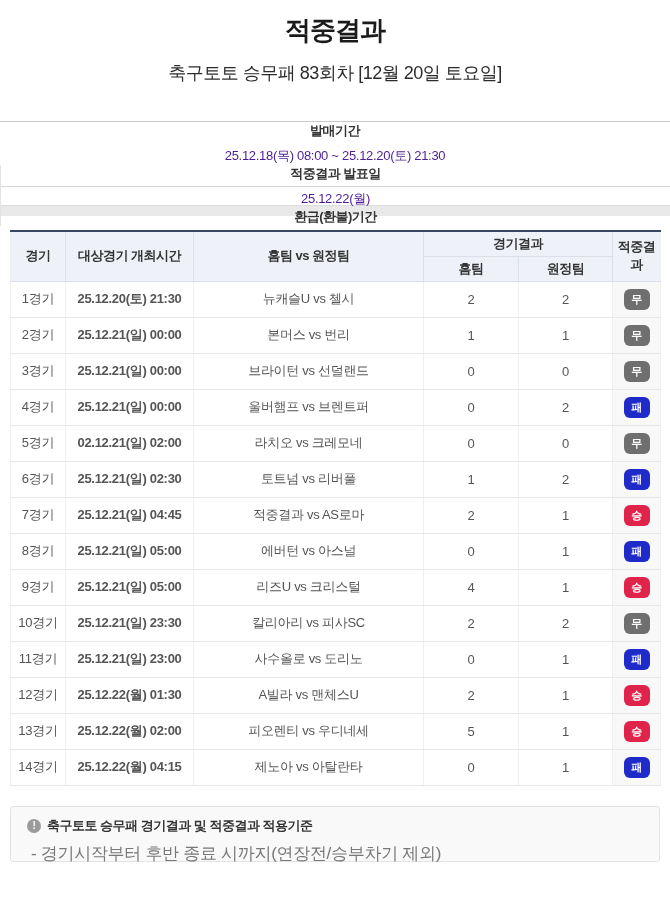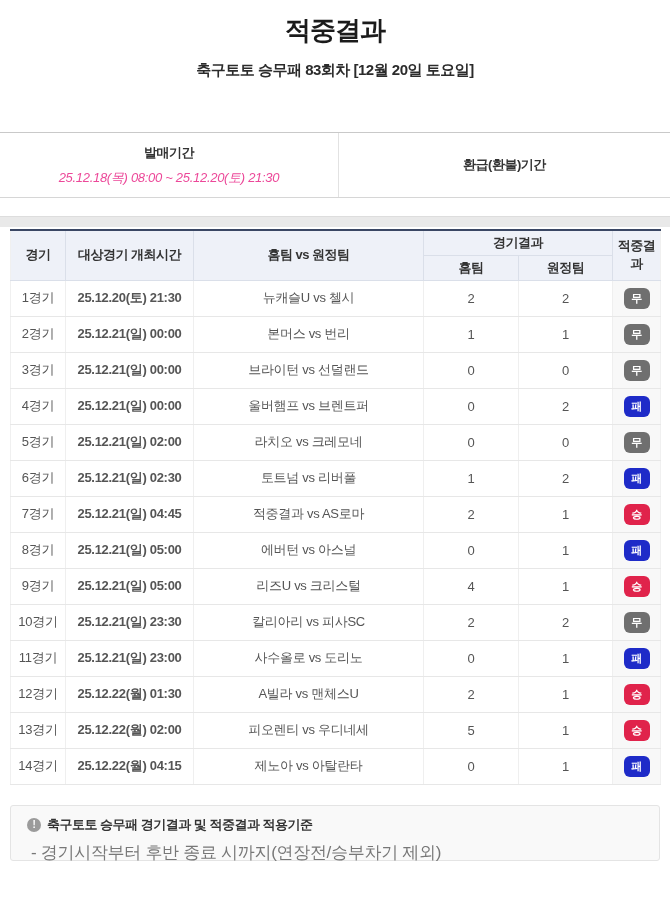--- a/index.html
+++ b/index.html
@@ -4,41 +4,41 @@
 <style>
   * { margin: 0; padding: 0; box-sizing: border-box; }
   html, body { background: #fff; }
   body {
     width: 670px; height: 907px; overflow: hidden;
     font-family: "Liberation Sans", "DejaVu Sans", sans-serif;
     color: #333;
   }
   .page-header { padding-top: 13px; text-align: center; }
   .page-title { font-size: 26px; font-weight: 700; color: #1b1b1b; letter-spacing: -1px; }
-  .page-subtitle { margin-top: 13px; font-size: 15px; font-weight: 700; color: #2b2b2b; letter-spacing: -0.5px; }
+  .page-subtitle { margin-top: 13px; font-size: 18px; font-weight: 400; color: #2b2b2b; letter-spacing: -0.5px; }
 
   .info-bar {
-    margin-top: 52px; height: 66px; display: flex;
-    border-top: 1px solid #c9c9c9; border-bottom: 1px solid #d6d6d6;
+    margin-top: 36px; height: 66px; display: flex;
+    border-top: 1px solid #c9c9c9; border-bottom: 1px solid #d6d6d6; flex-direction: column;
   }
   .info-item {
     flex: 1; display: flex; flex-direction: column; justify-content: center;
     align-items: center; gap: 7px; border-left: 1px solid #e2e2e2;
   }
   .info-item:first-child { border-left: none; flex: 1.02; }
   .info-label { font-size: 13px; font-weight: 700; color: #333; letter-spacing: -0.5px; }
-  .info-value { font-size: 13px; color: #ec4899; letter-spacing: -0.3px; font-style: italic; }
+  .info-value { font-size: 13px; color: #4c1d95; letter-spacing: -0.3px; }
 
   .gray-band { margin-top: 18px; height: 11px; background: #e9e9e9; border-top: 1px solid #dddddd; }
 
   .content { padding: 0 10px; }
   .section-title { margin-top: 31px; font-size: 17px; font-weight: 700; color: #222; letter-spacing: -0.8px; }
 
   table.results {
-    margin-top: 2px; width: 650px; border-collapse: collapse; table-layout: fixed;
+    margin-top: 14px; width: 650px; border-collapse: collapse; table-layout: fixed;
     border-top: 2px solid var(--table-top-border, #3a4764);
     border-left: 1px solid #f0f0f0; border-right: 1px solid #f0f0f0; padding-left: 39px;
   }
   table.results th {
     background: var(--header-bg, #eef1f8);
     border: 1px solid #dadfe9; border-top: none;
     font-size: 13px; font-weight: 700; color: #333;
     height: 25px; letter-spacing: -0.5px;
   }
   table.results th:first-child { border-left: none; }
@@ -83,20 +83,24 @@
 
 <header class="page-header">
   <h1 class="page-title">적중결과</h1>
   <div class="page-subtitle">축구토토 승무패 83회차 [12월 20일 토요일]</div>
 </header>
 
 <section class="info-bar">
   <div class="info-item">
     <div class="info-label">발매기간</div>
     <div class="info-value">25.12.18(목) 08:00 ~ 25.12.20(토) 21:30</div>
+  </div>
+  <div class="info-item">
+    <div class="info-label">적중결과 발표일</div>
+    <div class="info-value">25.12.22(월)</div>
   </div>
   <div class="info-item">
     <div class="info-label">환급(환불)기간</div>
   </div>
 </section>
 
 <div class="gray-band"></div>
 
 <main class="content">
 
@@ -162,21 +166,21 @@
       <td class="cell-teams">울버햄프 vs 브렌트퍼</td>
       <td class="cell-score">0</td>
       <td class="cell-score">2</td>
       <td class="cell-result">
         <span class="badge lose">패</span>
       </td>
     </tr>
 
     <tr>
       <td class="cell-game">5경기</td>
-      <td class="cell-datetime">25.12.21(일) 02:00</td>
+      <td class="cell-datetime">02.12.21(일) 02:00</td>
       <td class="cell-teams">라치오 vs 크레모네</td>
       <td class="cell-score">0</td>
       <td class="cell-score">0</td>
       <td class="cell-result">
         <span class="badge draw">무</span>
       </td>
     </tr>
 
     <tr>
       <td class="cell-game">6경기</td>

